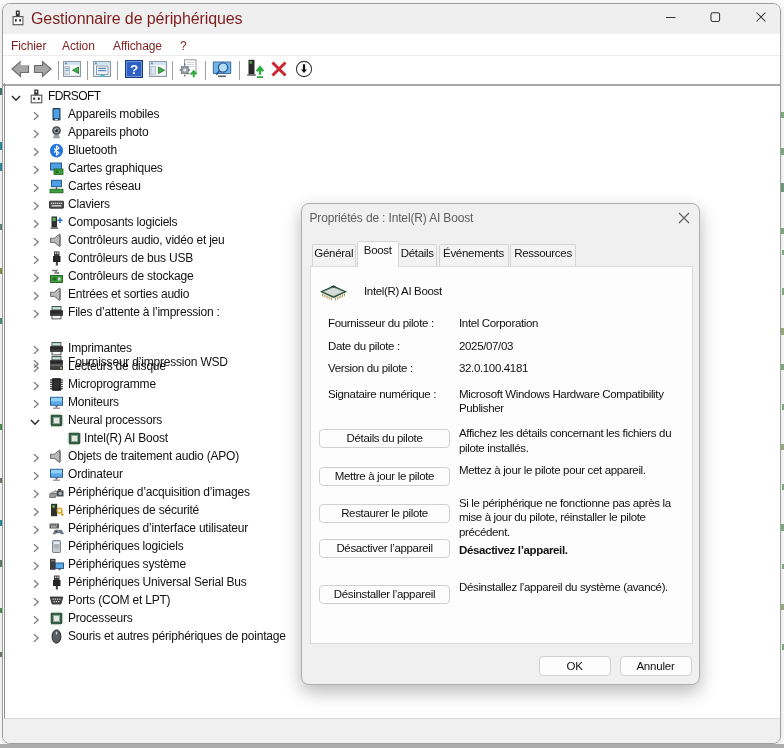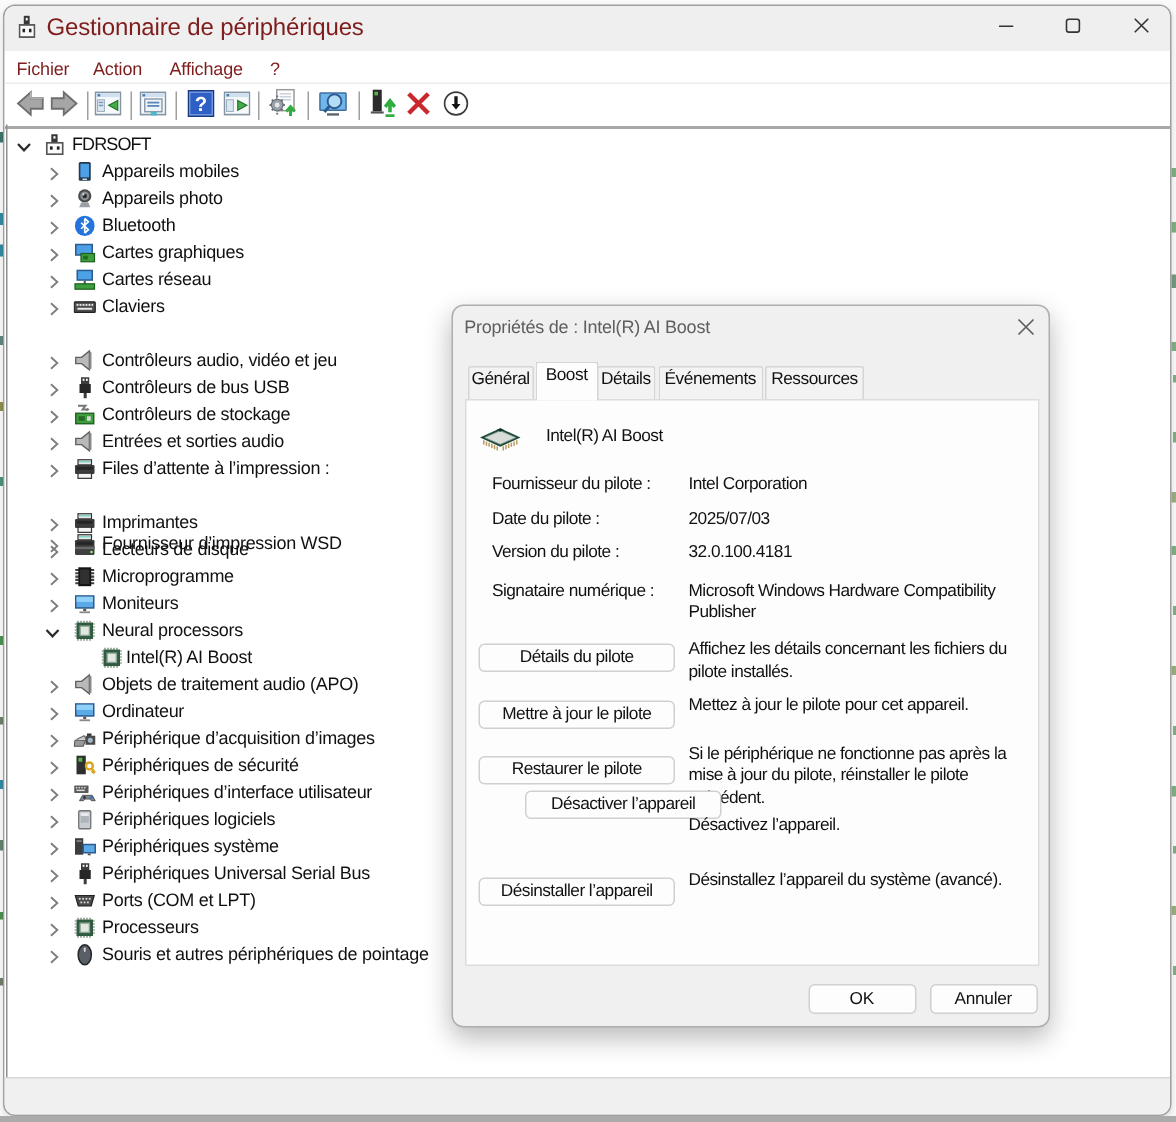--- a/index.html
+++ b/index.html
@@ -266,20 +266,34 @@
           <span class="abs" style="left:46px;top:1px;">
             <svg class="ticn" style="" width="15" height="15" viewBox="0 0 15 15">
               <rect x="2" y="0.8" width="11" height="7.4" fill="#2c5b8f"></rect>
               <rect x="3" y="1.8" width="9" height="5.4" fill="#4ba0e8"></rect>
               <rect x="6.8" y="8.2" width="1.4" height="2" fill="#555"></rect>
               <rect x="1" y="10.2" width="13" height="3.6" fill="#3d9e3d" stroke="#1d5e1d" stroke-width="0.8"></rect>
             </svg>
           </span>
           <span class="abs" style="left:65px;top:1px;">Cartes réseau</span>
         </div>
+<div class="row" style="left:0;top:126px;width:300px;">
+          <span class="abs" style="left:28px;top:4px;"><svg width="10" height="10" viewBox="0 0 10 10">
+              <path d="M3 1.2 L7.2 5 L3 8.8" stroke="#7d7d7d" stroke-width="1.25" fill="none"></path>
+            </svg></span>
+          <span class="abs" style="left:46px;top:1px;">
+            <svg class="ticn" style="" width="15" height="15" viewBox="0 0 15 15">
+              <rect x="2.5" y="1.5" width="5.5" height="11" fill="#2f2f2f"></rect>
+              <rect x="3.5" y="2.8" width="3.2" height="3.2" fill="#57b447"></rect>
+              <path d="M11 2.5 V8 M8.3 5.2 H13.6" stroke="#2f6fd4" stroke-width="1.6"></path>
+              <rect x="1.5" y="12.5" width="7.5" height="1.3" fill="#555"></rect>
+            </svg>
+          </span>
+          <span class="abs" style="left:65px;top:1px;">Composants logiciels</span>
+        </div>
 <div class="row" style="left:0;top:144px;width:300px;">
           <span class="abs" style="left:28px;top:4px;"><svg width="10" height="10" viewBox="0 0 10 10">
               <path d="M3 1.2 L7.2 5 L3 8.8" stroke="#7d7d7d" stroke-width="1.25" fill="none"></path>
             </svg></span>
           <span class="abs" style="left:46px;top:1px;">
             <svg class="ticn" style="" width="15" height="15" viewBox="0 0 15 15">
               <path d="M1.5 5.2 H5.4 L10.6 1 V13.6 L5.4 9.4 H1.5 Z" fill="#b9b9b9" stroke="#5e5e5e" stroke-width="0.9"></path>
               <path d="M10.6 1 L12 2 V12.6 L10.6 13.6" fill="#8b8b8b"></path>
             </svg>
           </span>
@@ -642,19 +656,19 @@
 <div class="lbl" style="left:26px;top:157px;">Version du pilote :</div>
 <div class="lbl" style="left:157px;top:157px;line-height:14.5px;">32.0.100.4181</div>
 <div class="lbl" style="left:26px;top:182.5px;">Signataire numérique :</div>
 <div class="lbl" style="left:157px;top:182.5px;line-height:14.5px;">Microsoft Windows Hardware Compatibility<br>Publisher</div>
 <div class="btn" style="top:225px;">Détails du pilote</div>
 <div class="lbl" style="left:157px;top:222px;line-height:14.5px;">Affichez les détails concernant les fichiers du<br>pilote installés.</div>
 <div class="btn" style="top:263px;">Mettre à jour le pilote</div>
 <div class="lbl" style="left:157px;top:259px;line-height:14.5px;">Mettez à jour le pilote pour cet appareil.</div>
 <div class="btn" style="top:300px;">Restaurer le pilote</div>
 <div class="lbl" style="left:157px;top:291.5px;line-height:14.5px;">Si le périphérique ne fonctionne pas après la<br>mise à jour du pilote, réinstaller le pilote<br>précédent.</div>
-<div class="btn" style="top:323px;margin-left:31px;">Désactiver l’appareil</div>
-<div class="lbl" style="left:157px;top:339px;line-height:14.5px;">Désactivez l’appareil.</div>
+<div class="btn" style="top:335px;">Désactiver l’appareil</div>
+<div class="lbl" style="left:157px;top:339px;line-height:14.5px;font-weight:bold;">Désactivez l’appareil.</div>
 <div class="btn" style="top:381px;">Désinstaller l’appareil</div>
 <div class="lbl" style="left:157px;top:376px;line-height:14.5px;">Désinstallez l’appareil du système (avancé).</div>
 <div class="fbtn" style="left:236.5px;">OK</div>
 <div class="fbtn" style="left:317.5px;">Annuler</div>
 </div>
 </div>
 </body></html>

